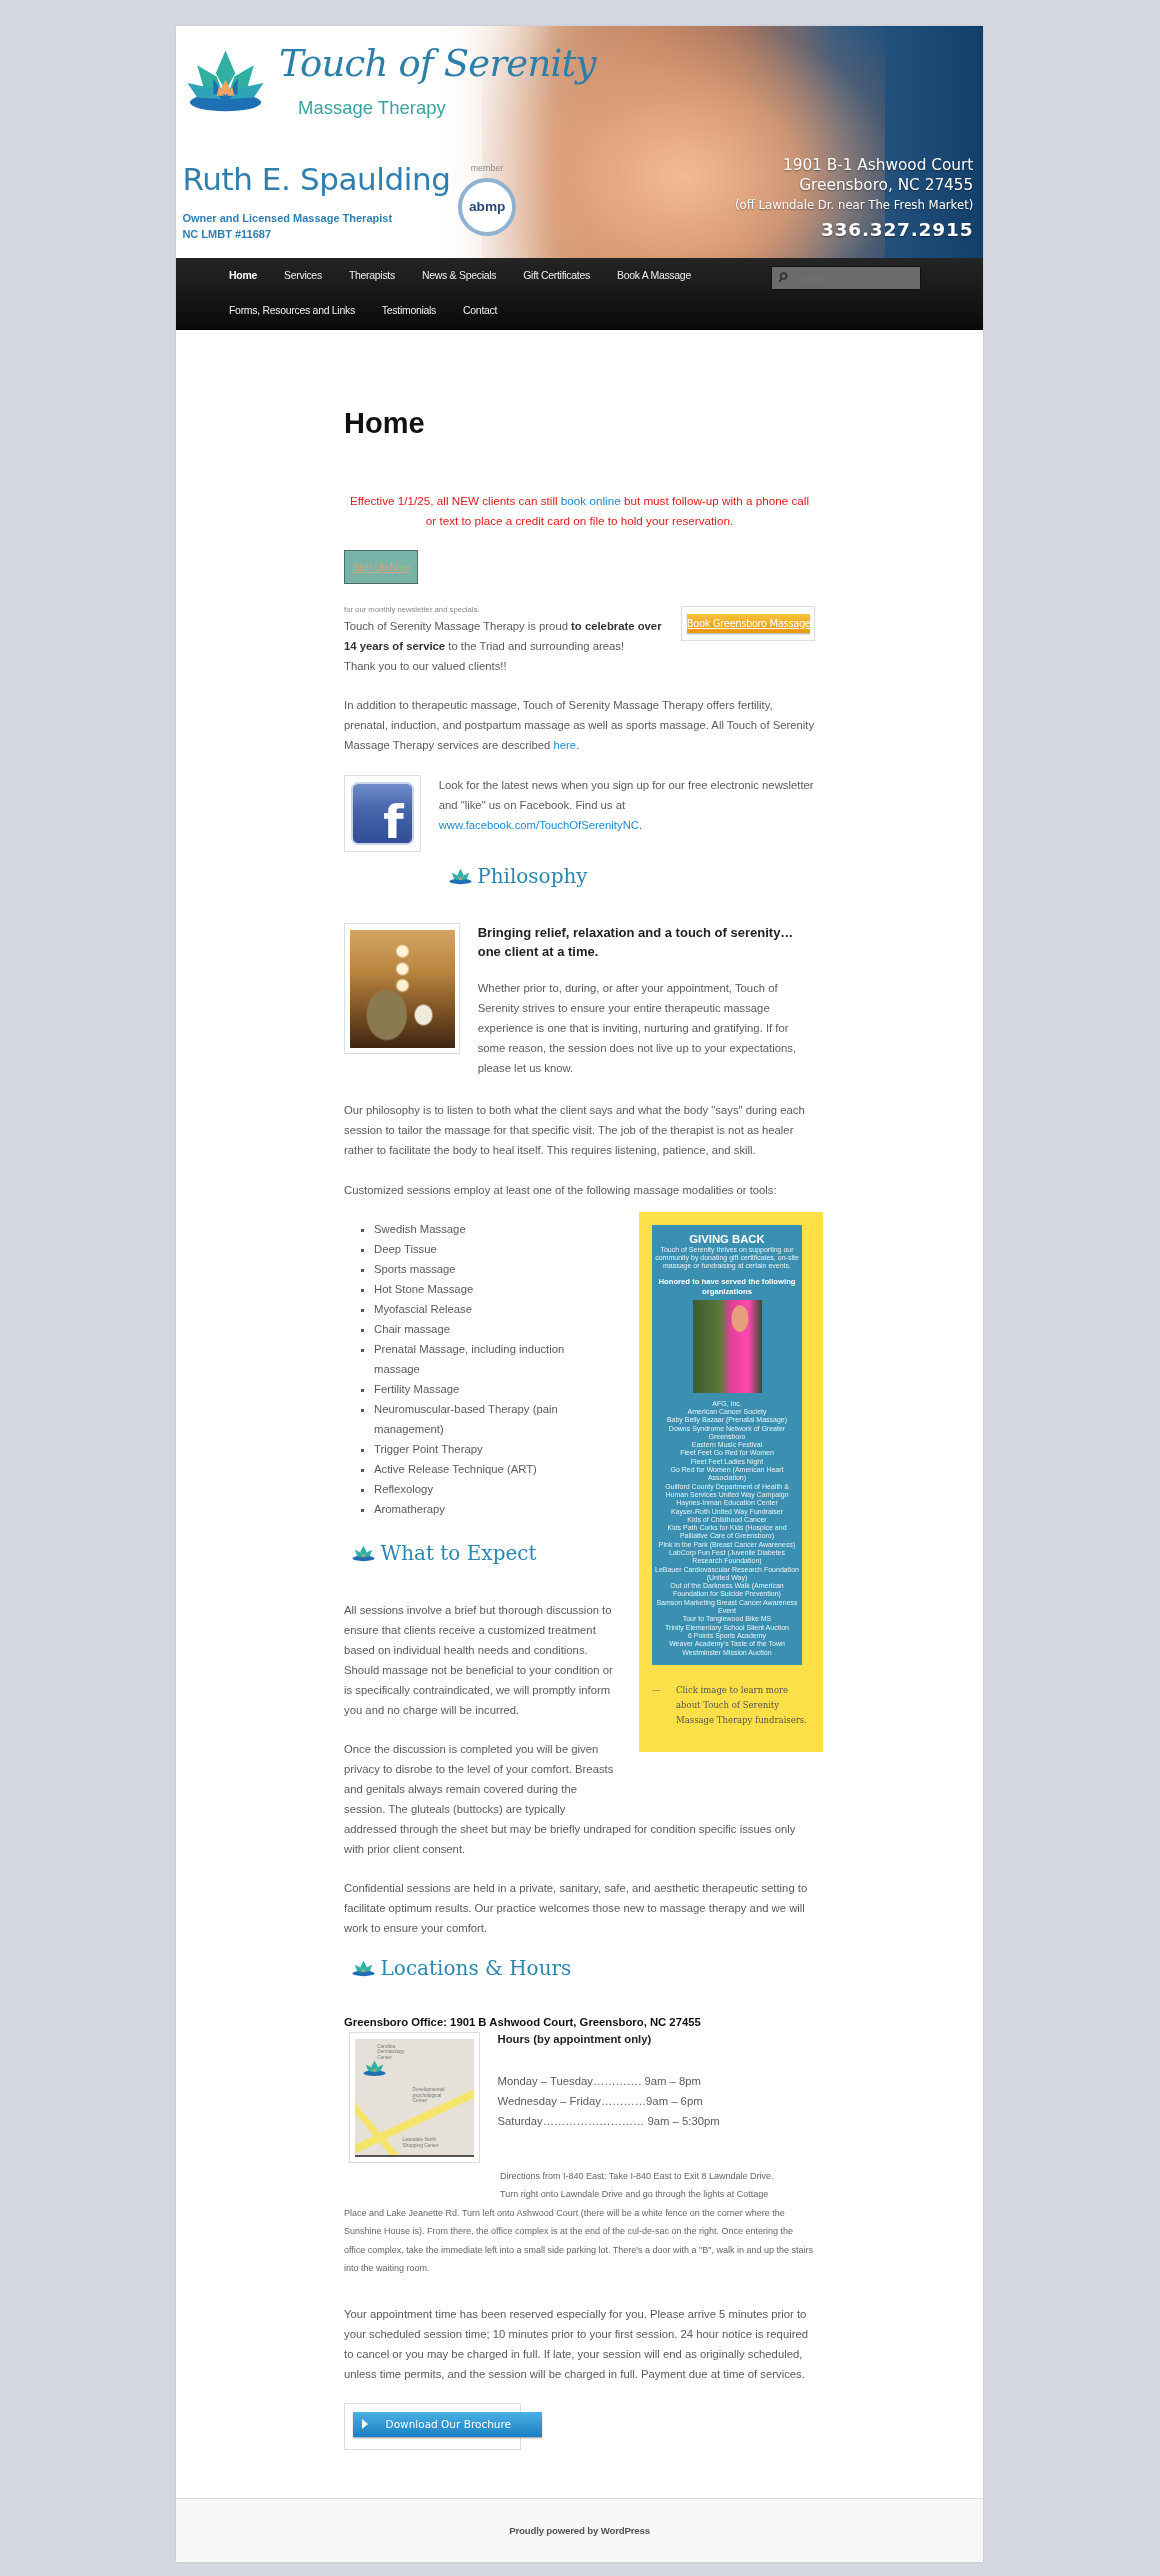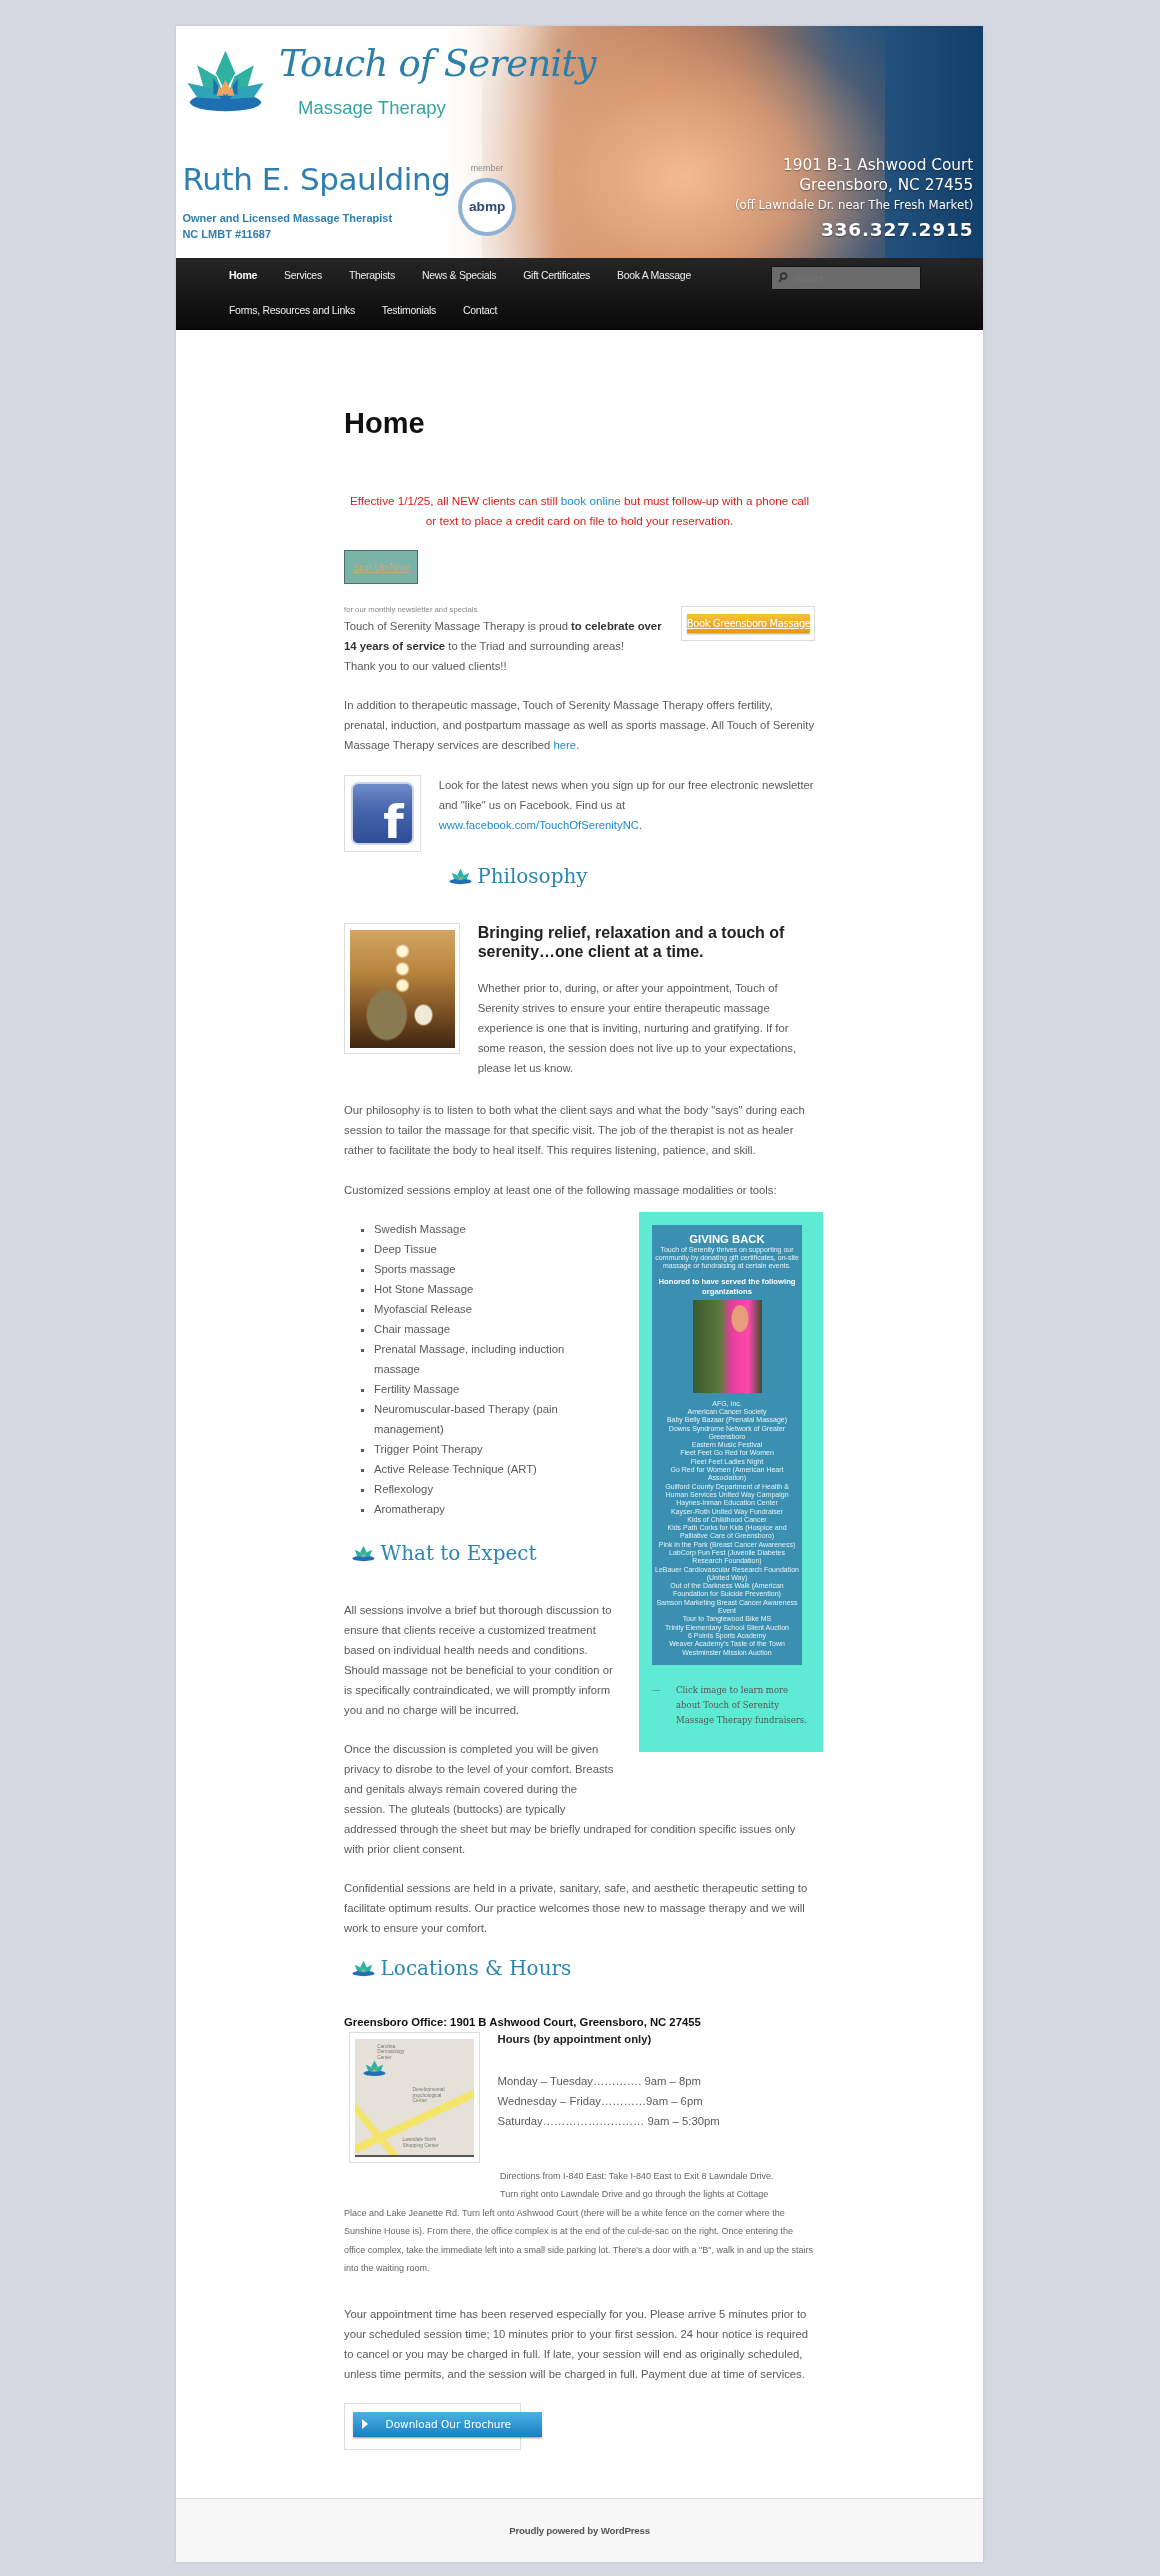--- a/index.html
+++ b/index.html
@@ -148,27 +148,27 @@
   .philo-img {
     width: 105px; height: 118px;
     background:
       radial-gradient(circle at 50% 18%, #fff6d8 0 4.8px, transparent 7.3px),
       radial-gradient(circle at 50% 33%, #fff6d8 0 4.8px, transparent 7.3px),
       radial-gradient(circle at 50% 47%, #fff2cc 0 4.8px, transparent 7.3px),
       radial-gradient(ellipse at 70% 72%, #efe9d9 0 8px, transparent 9.7px),
       radial-gradient(ellipse at 35% 72%, #8a7a52 0 19.3px, transparent 21px),
       linear-gradient(#d4a464 0%, #b98640 35%, #7a5022 70%, #3e2612 100%);
   }
-  .philo-text b { display: block; font-size: 16px; color: #222; line-height: 19.3px; margin-bottom: 16px; }
+  .philo-text b { display: block; font-size: 13px; color: #222; line-height: 19.3px; margin-bottom: 16px; }
   .mod-wrap { position: relative; }
   ul.modalities { margin: 0 0 24px 0; padding-left: 30px; list-style: square; width: 266px; }
   ul.modalities li { line-height: 20px; }
   .giving-back {
     position: absolute; left: 295px; top: -6.4px; width: 184px; height: 540px;
-    background: #5eead4; padding: 13px 13px 0 13px;
+    background: #fde047; padding: 13px 13px 0 13px;
   }
   .giving-back .panel {
     width: 150px; background: #3b90b2; color: #e5f3f8; text-align: center;
     padding: 7.3px 2.4px 8px 2.4px; font-size: 7px; line-height: 8.3px;
   }
   .giving-back .panel .title { font-size: 11.3px; font-weight: bold; line-height: 13px; color: #fff; }
   .giving-back .panel .honored { font-size: 7.7px; font-weight: bold; line-height: 10px; margin: 6.4px 0 3.2px 0; color: #fff; }
   .giving-back .panel .photo {
     width: 69px; height: 93px; margin: 0 auto 6.4px auto;
     background:

